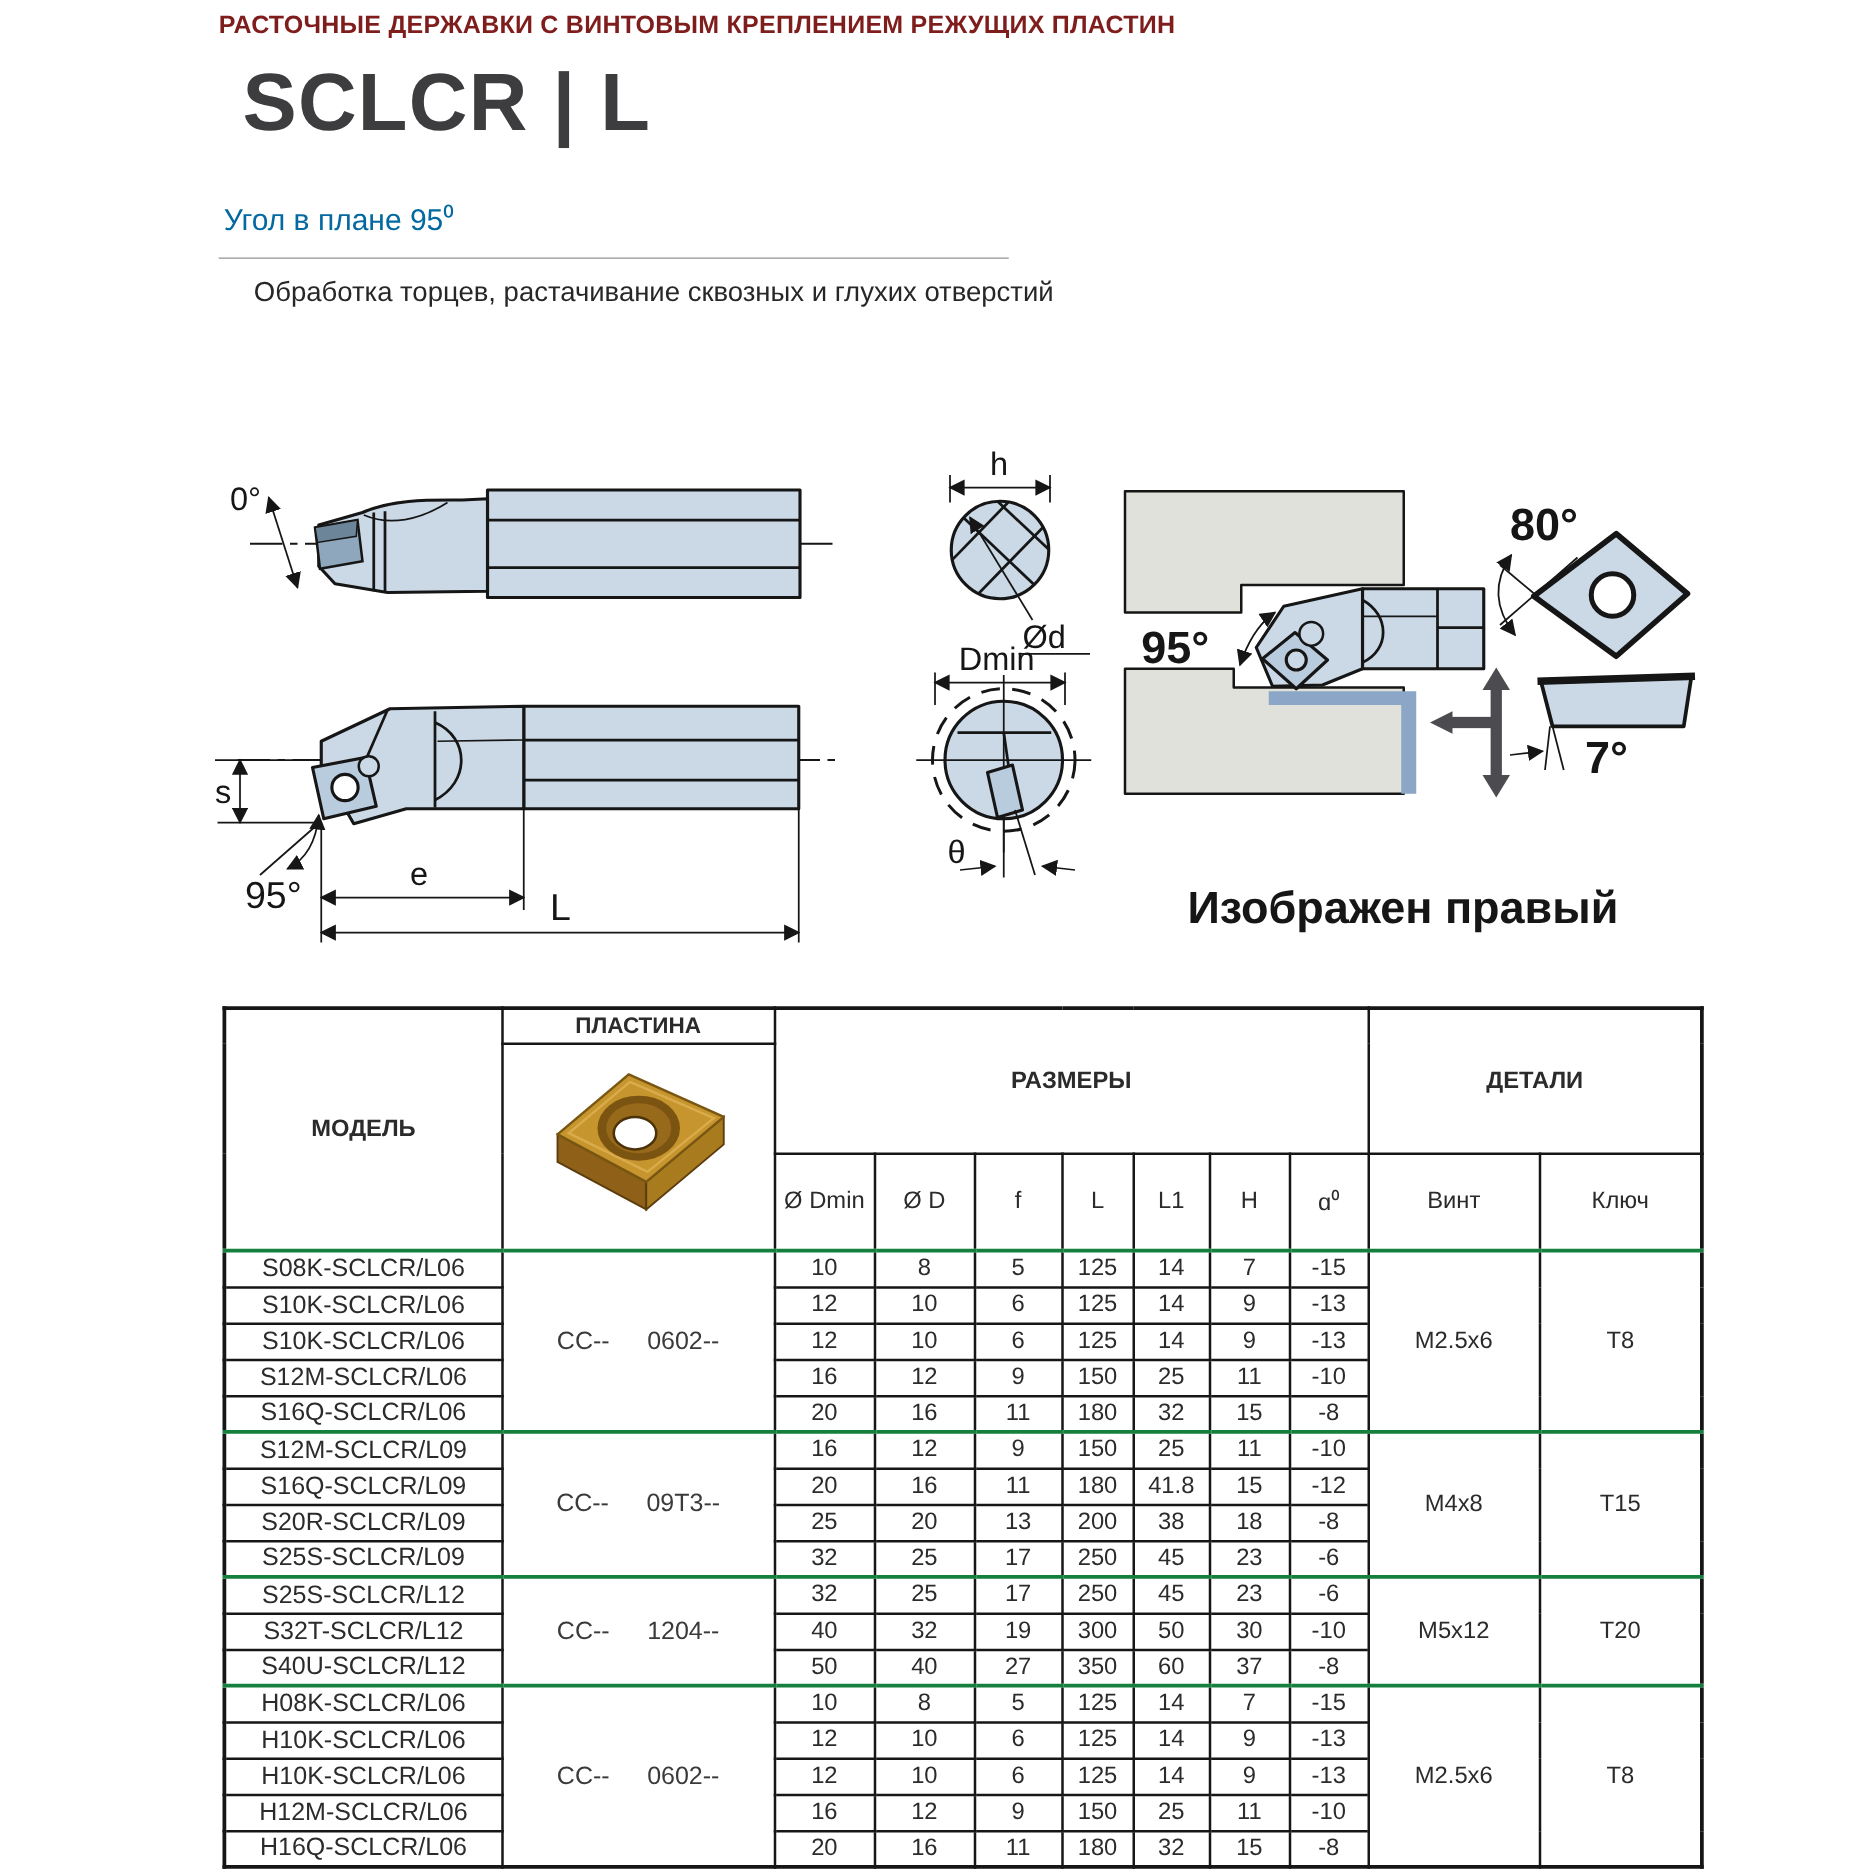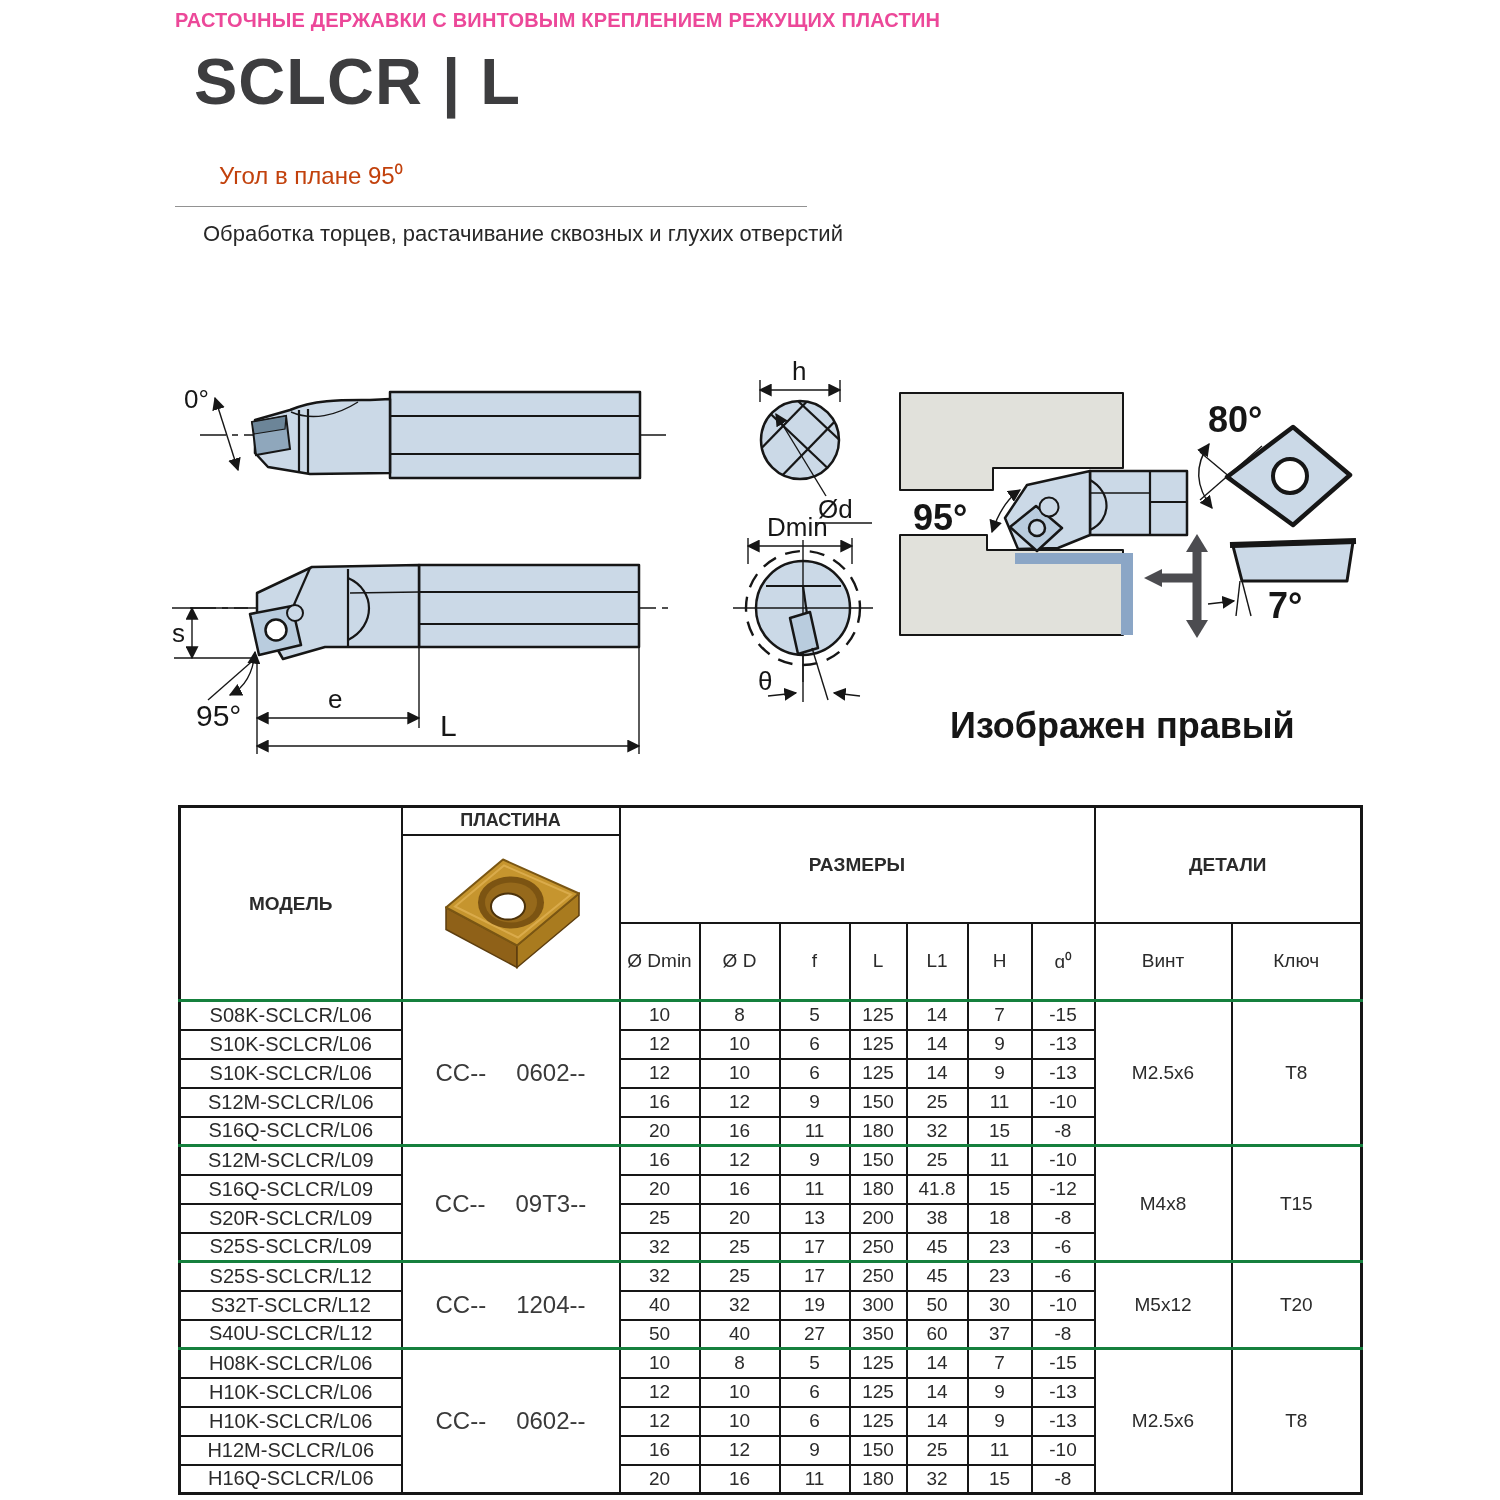--- a/index.html
+++ b/index.html
@@ -1,41 +1,41 @@
 <!DOCTYPE html>
 <html><head>
 <meta charset="utf-8">
 <style>
   html,body{margin:0;padding:0;}
   body{
     position:relative;width:1500px;height:1500px;background:#ffffff;
     font-family:"Liberation Sans",sans-serif;color:#2b2b2b;overflow:hidden;
   }
   .abs{position:absolute;}
-  .eyebrow{left:175px;top:9px;font-size:20px;font-weight:700;color:#ec4899;letter-spacing:.2px;}
+  .eyebrow{left:175px;top:9px;font-size:20px;font-weight:700;color:#7f1d1d;letter-spacing:.2px;}
   .title{left:169px;top:44px;font-size:65px;font-weight:700;color:#3d3d3f;letter-spacing:1px;margin-left:25px;}
-  .subtitle{left:179px;top:158px;font-size:24px;color:#c2410c;margin-left:40px;}
+  .subtitle{left:179px;top:158px;font-size:24px;color:#0369a1;}
   .divider{left:175px;top:206px;width:632px;height:0;border-top:1.6px solid #929292;}
   .desc{left:175px;top:221px;font-size:22px;color:#272727;margin-left:28px;}
   .diagram{left:160px;top:350px;width:1340px;height:420px;}
 
   
   .spec{position:absolute;left:178px;top:805px;border-collapse:collapse;table-layout:fixed;
         border:3px solid #161616;}
   .spec th,.spec td{border:2px solid #161616;padding:0;text-align:center;vertical-align:middle;
         font-size:19px;color:#2b2b2b;white-space:nowrap;overflow:hidden;}
   .spec thead th{font-weight:700;font-size:19px;text-align:center;}
   .spec .hrow1{height:28px;}
   .spec .hrow2{height:88px;}
   .spec .hrow3{height:78px;}
   .spec .hrow3 th{font-weight:500;}
   .spec tbody tr{height:29px;}
   .spec tbody tr.gs td{border-top:3px solid #15803d;}
   .spec td.model{font-size:20px;}
-  .spec td.plate span{display:inline-block;margin:0 15px;font-size:24px;color:#3a3a3a;}
+  .spec td.plate span{display:inline-block;margin:0 15px;font-size:20px;color:#3a3a3a;}
   .plate-img-cell svg{display:block;margin:2px auto 0 auto;}
 
   
   .ol{fill:#cbd9e7;stroke:#161616;stroke-width:2.5;stroke-linejoin:round;}
   .ins{fill:#b9ccde;stroke:#161616;stroke-width:2.5;stroke-linejoin:round;}
   .wp{fill:#e1e1db;stroke:#161616;stroke-width:2;stroke-linejoin:round;}
   .thin{stroke:#161616;stroke-width:1.4;fill:none;}
   .med{stroke:#161616;stroke-width:2.2;fill:none;}
   .cl{stroke:#161616;stroke-width:1.6;fill:none;stroke-dasharray:26 6 6 6;}
   .dash{stroke:#161616;stroke-width:2.4;fill:none;stroke-dasharray:15 10;}

